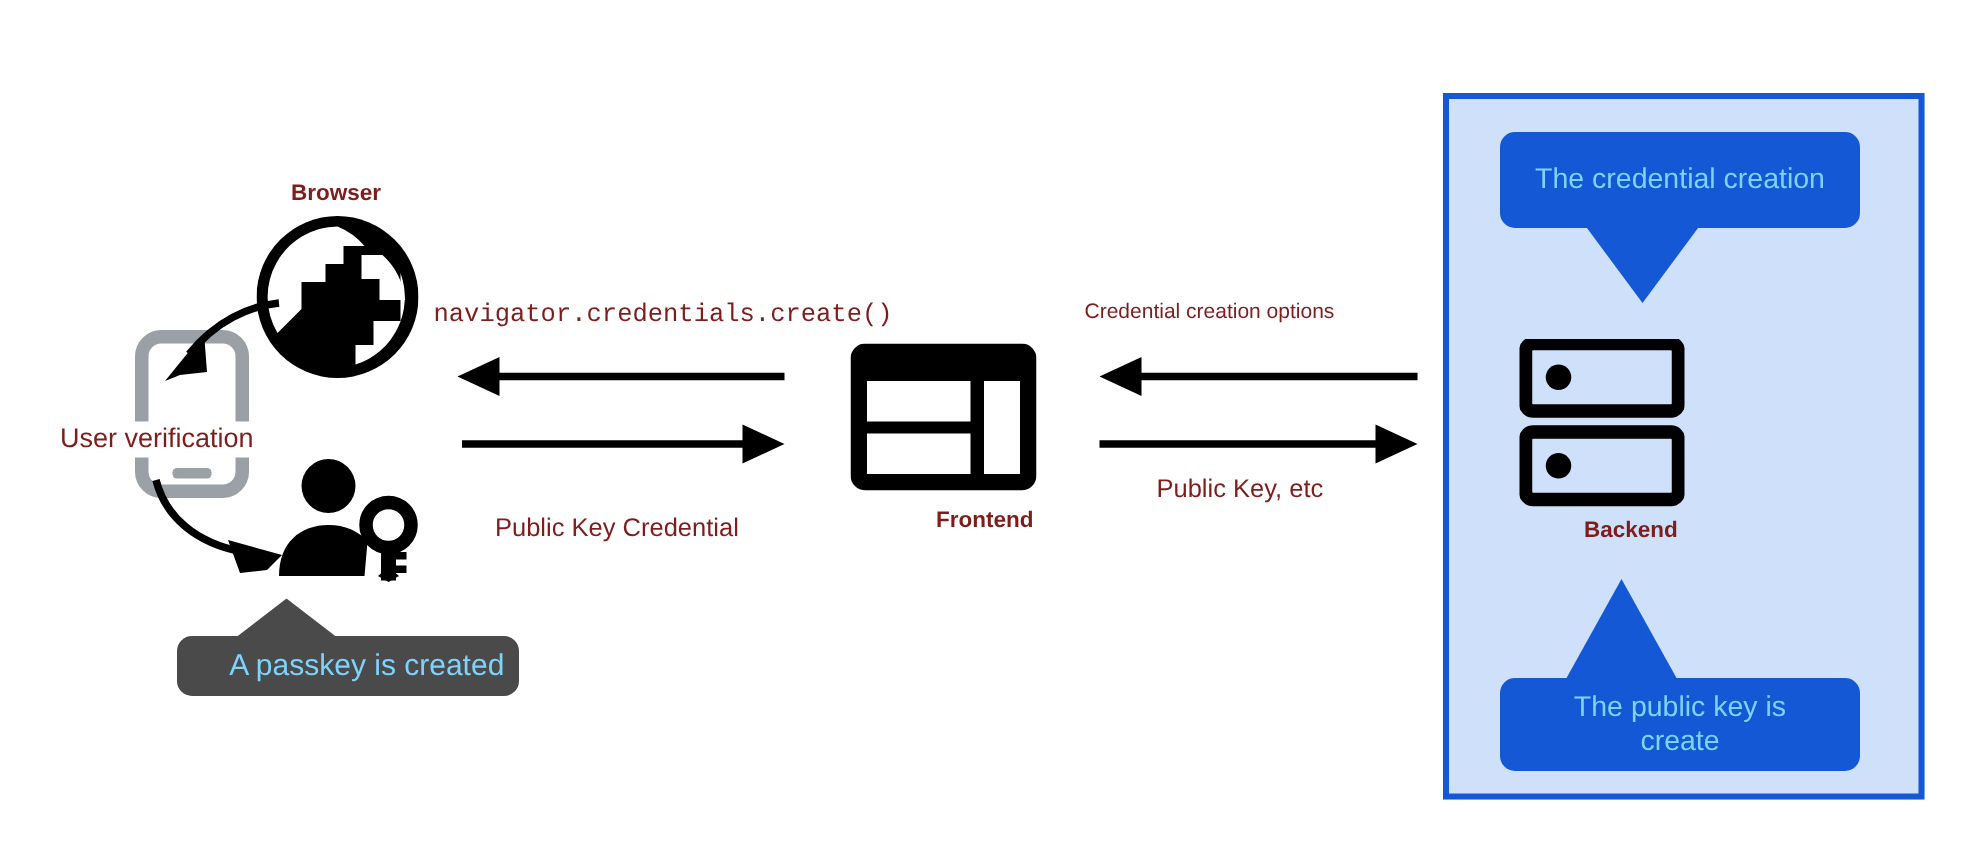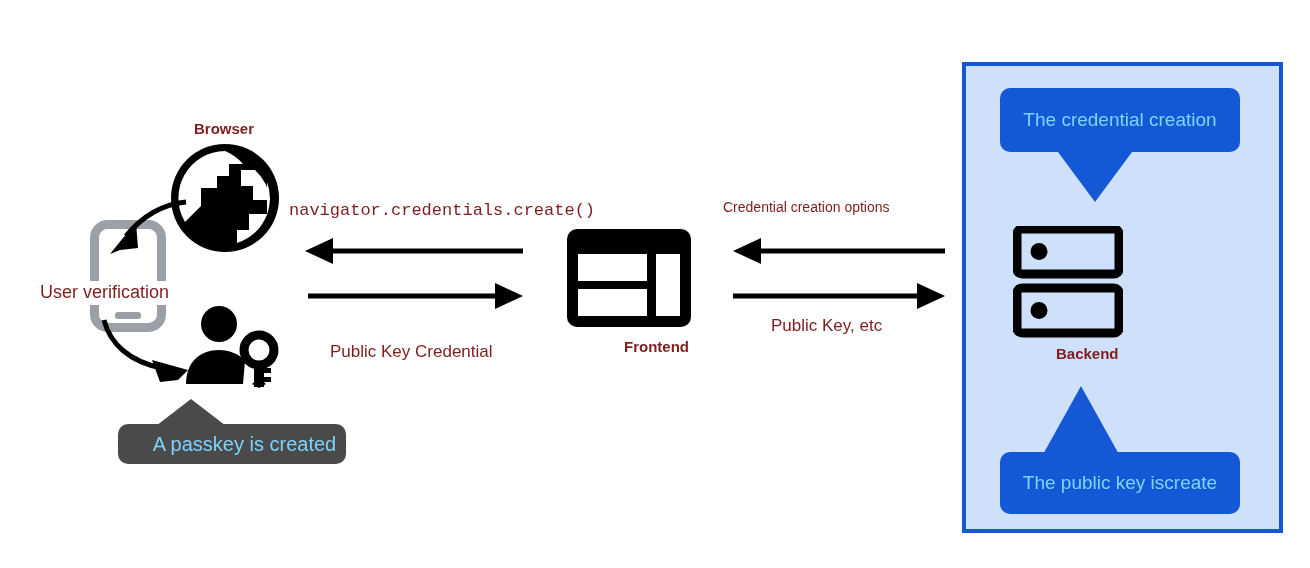--- a/index.html
+++ b/index.html
@@ -87,21 +87,21 @@
   </div>
 
   <div class="abs label label-bold" style="left:1034px; top:345px; font-size:15px;margin-left:22px;">Backend</div>
 
   <div class="abs callout-tail" style="left:1041px; top:386px; width:80px; height:72px;">
     <svg width="80" height="72" viewBox="0 0 80 72" xmlns="http://www.w3.org/2000/svg">
       <polygon points="40,0 80,72 0,72" fill="#1558d6"></polygon>
     </svg>
   </div>
 
-  <div class="abs callout callout-blue" style="left:1000px; top:452px; width:240px; height:62px; font-size:19px; flex-direction:row;">
+  <div class="abs callout callout-blue" style="left:1000px; top:452px; width:240px; height:62px; font-size:19px; flex-direction:column;">
     <span>The public key is</span>
     <span>create</span>
   </div>
 
   <div class="abs label" style="left:723px; top:199px; font-size:14px;">Credential creation options</div>
 
   <div class="abs" style="left:733px; top:238px; width:212px; height:26px;">
     <svg class="arrow-svg" width="212" height="26" viewBox="0 0 212 26" xmlns="http://www.w3.org/2000/svg">
       <line x1="20" y1="13" x2="212" y2="13" stroke="#000000" stroke-width="5"></line>
       <polygon points="0,13 28,0 28,26" fill="#000000"></polygon>

